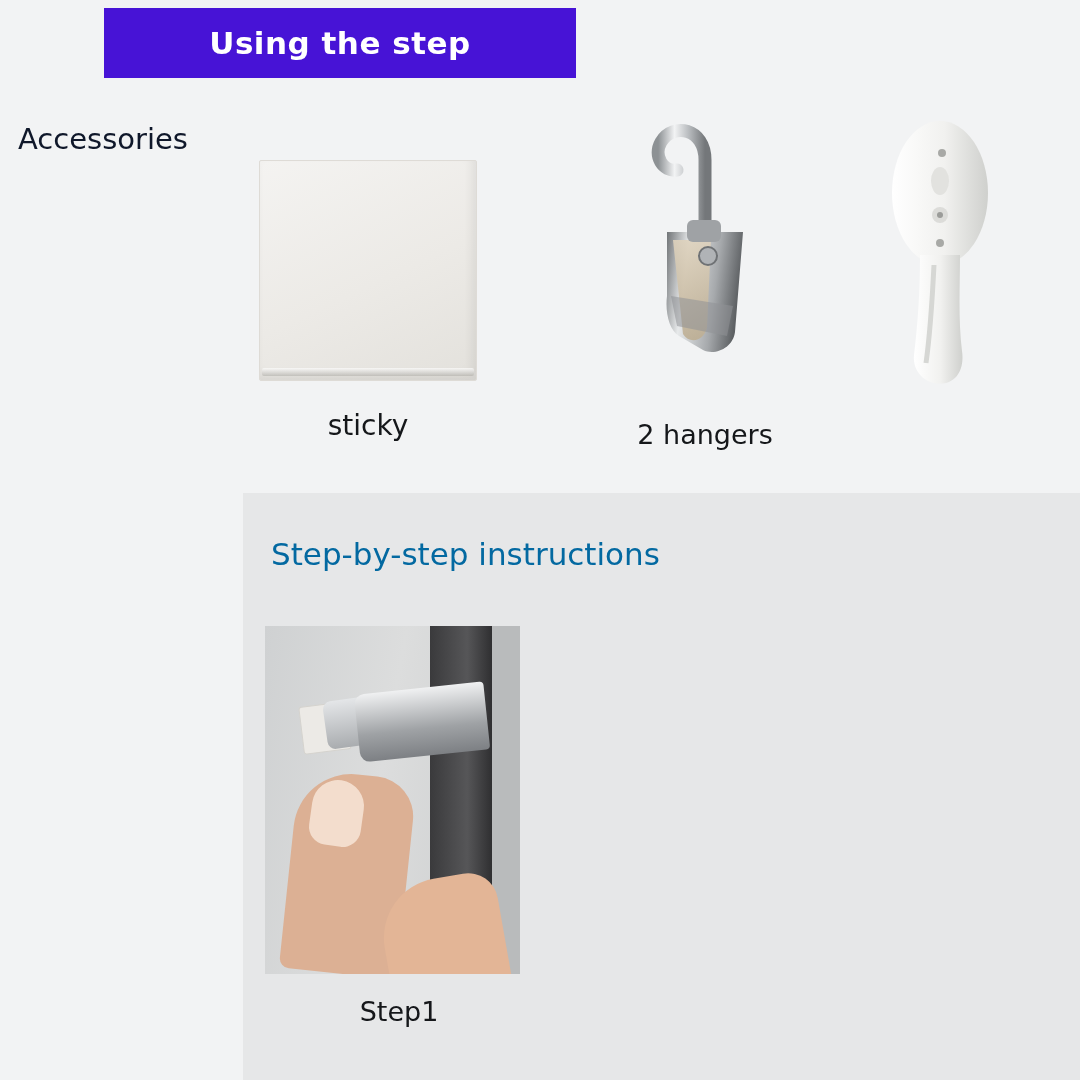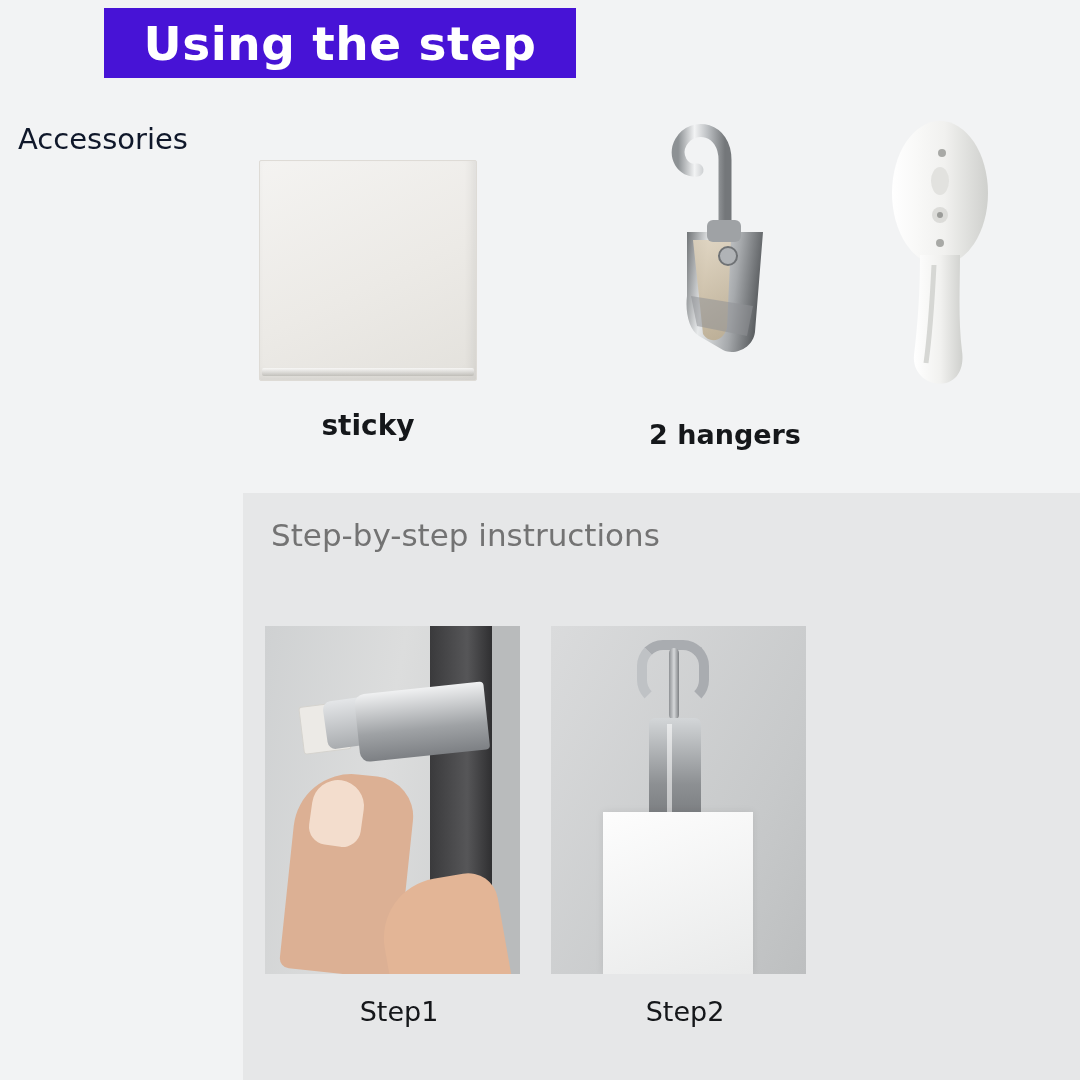--- a/index.html
+++ b/index.html
@@ -22,21 +22,21 @@
     top: 8px;
     width: 472px;
     height: 70px;
     background: #4713d6;
     display: flex;
     align-items: center;
     justify-content: center;
   }
   .title-banner .title-text {
     color: #ffffff;
-    font-size: 47px;
+    font-size: 31px;
     font-weight: bold;
     letter-spacing: 0.5px;
     line-height: 1;
     white-space: nowrap;
   }
 
   
   .accessories-label {
     position: absolute;
     left: 18px;
@@ -56,21 +56,21 @@
 
   .acc-item {
     position: absolute;
     text-align: center;
   }
   .acc-caption {
     font-size: 27px;
     color: #15171a;
     white-space: nowrap;
   }
-  .acc-caption.bold { font-weight: bold; font-size: 28px; }
+  .acc-caption.bold { font-weight: normal; font-size: 28px; }
 
   
   .sticky-item { left: 258px; top: 50px; width: 220px; }
   .sticky-pad {
     width: 216px;
     height: 219px;
     margin: 0 auto;
     background: linear-gradient(155deg, #f4f3f1 0%, #eceae6 55%, #e3e1dc 100%);
     border: 1px solid #dedbd6;
     box-shadow: inset -4px -6px 10px rgba(0,0,0,0.07);
@@ -81,21 +81,21 @@
     content: "";
     position: absolute;
     left: 2px; right: 2px; bottom: 4px;
     height: 8px;
     background: linear-gradient(180deg, rgba(255,255,255,0.7), rgba(160,158,152,0.45));
     border-radius: 2px;
   }
   .sticky-item .acc-caption { margin-top: 28px; }
 
   
-  .hanger-item { left: 610px; top: -10px; width: 230px; font-weight: bold; }
+  .hanger-item { left: 590px; top: -10px; width: 230px; }
   .hanger-vis {
     width: 230px;
     height: 305px;
     position: relative;
     margin: 0 auto;
   }
   .hook-svg { position: absolute; left: 50%; top: 0; transform: translateX(-50%); }
   .hanger-item .acc-caption { margin-top: 14px; }
 
   
@@ -113,23 +113,23 @@
     position: absolute;
     left: 243px;
     top: 493px;
     width: 837px;
     height: 587px;
     background: #e6e7e8;
   }
   .steps-heading {
     position: absolute;
     left: 28px;
-    top: 24px;
+    top: 43px;
     font-size: 31px;
-    color: #737373;
+    color: #0369a1;
   }
   .steps-row {
     position: absolute;
     left: 22px;
     top: 133px;
     width: 800px;
     display: flex;
     gap: 18px;
   }
   .step-cell { width: 268px; }
@@ -263,27 +263,16 @@
         <div class="s1-pad"></div>
         <div class="s1-hook2"></div>
         <div class="s1-hook"></div>
         <div class="s1-finger"></div>
         <div class="s1-nail"></div>
         <div class="s1-thumb"></div>
       </div>
       <div class="step-caption">Step1</div>
     </div>
 
-    <div class="step-cell">
-      <div class="step-img">
-        <div class="s2-bg"></div>
-        <div class="s2-hookcurve"></div>
-        <div class="s2-hookline"></div>
-        <div class="s2-clip"></div>
-        <div class="s2-clipline"></div>
-        <div class="s2-paper"></div>
-      </div>
-      <div class="step-caption">Step2</div>
-    </div>
 
 
   </div>
 </div>
 
 </body></html>

